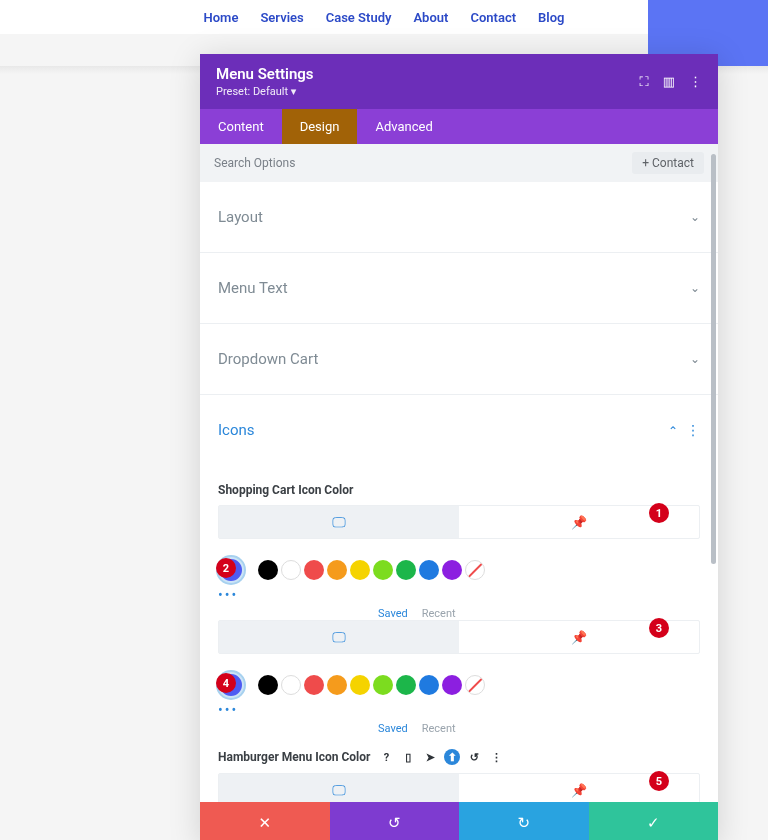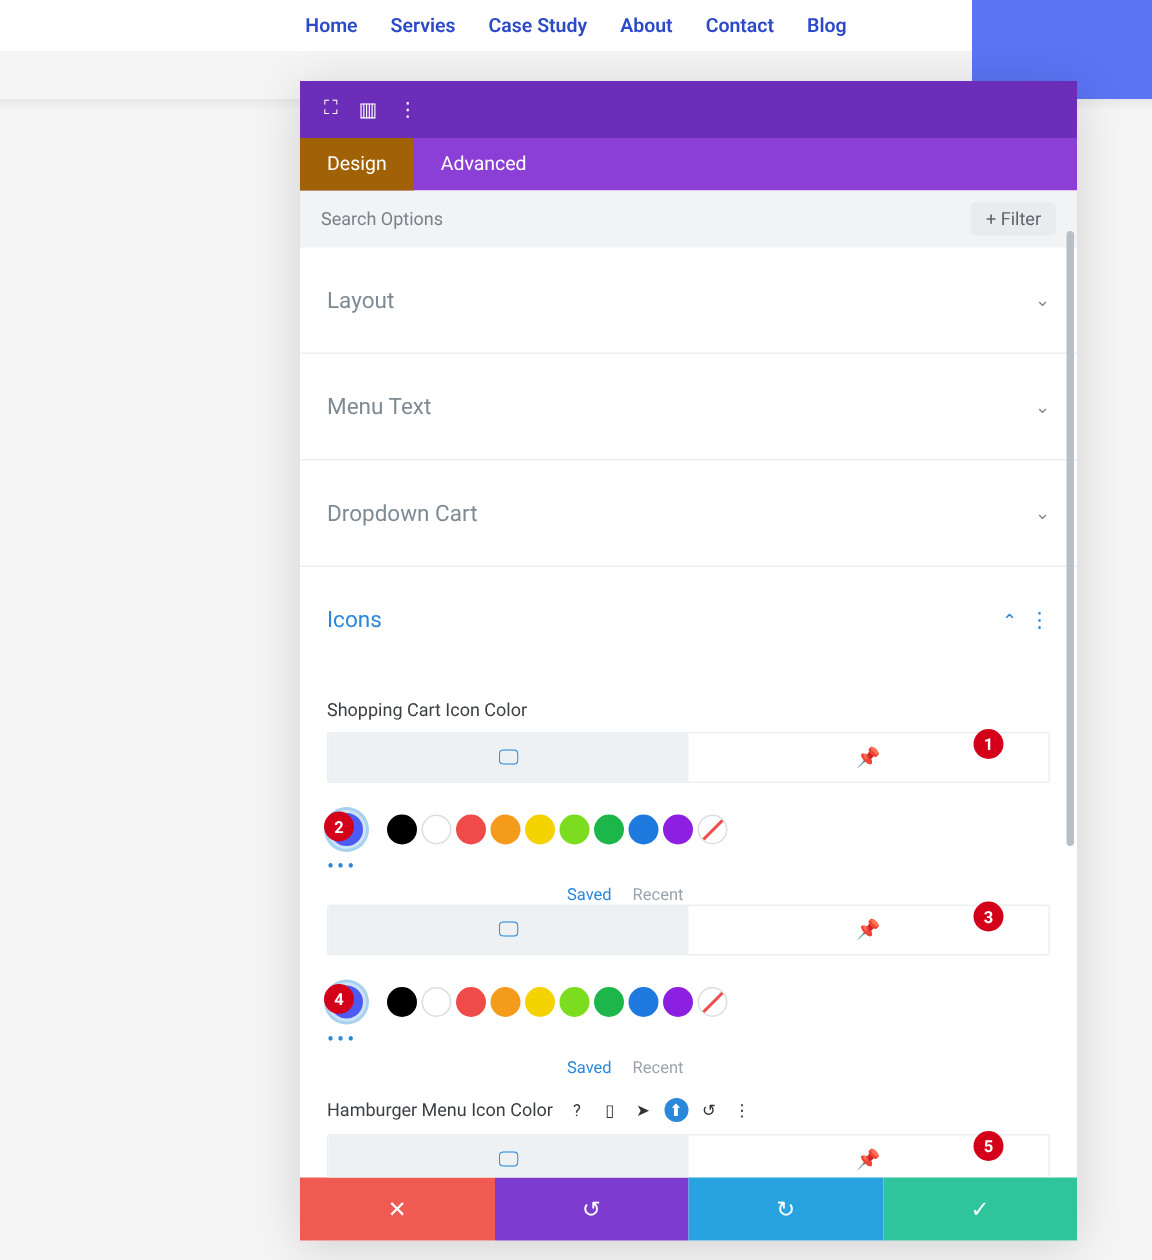--- a/index.html
+++ b/index.html
@@ -20,21 +20,21 @@
 .m-search{background:#f1f3f5;display:flex;justify-content:space-between;align-items:center;padding:8px 14px;font-size:12px;color:#7a8088}
 .m-filter{background:#e9ecef;padding:4px 10px;border-radius:3px;cursor:pointer;color:#5f6368}
 .m-body{max-height:620px;overflow:hidden;padding:0}
 .m-section{border-bottom:1px solid #eceff2}
 .m-section-h{display:flex;justify-content:space-between;align-items:center;padding:26px 18px;color:#7f8b94;font-size:15px;cursor:pointer}
 .m-section-h.open{color:#2b87da}
 .m-chev{font-size:12px;color:#7f8b94}
 .m-section-h.open .m-chev{color:#2b87da}
 .m-dots{color:#2b87da;font-size:14px;margin-left:8px}
 .m-panel{padding:4px 18px 18px 18px}
-.f-label{font-size:12px;font-weight:400;color:#3a3f44;margin-top:14px;margin-bottom:8px;display:flex;align-items:center;gap:8px}
+.f-label{font-size:12px;font-weight:700;color:#3a3f44;margin-top:14px;margin-bottom:8px;display:flex;align-items:center;gap:8px}
 .resp-row{display:flex;height:34px;border:1px solid #eceff2;border-radius:2px;position:relative}
 .resp-half{flex:1;display:flex;align-items:center;justify-content:center;color:#2b87da;font-size:14px}
 .resp-half:first-child{background:#eef1f4}
 .pin{font-size:13px}
 .badge{position:absolute;right:30px;top:-3px;width:20px;height:20px;border-radius:50%;background:#d4001a;color:#fff;font-size:11px;font-weight:700;display:flex;align-items:center;justify-content:center}
 .swatch-row{display:flex;align-items:center;gap:3px;margin-top:18px;position:relative}
 .sw{width:20px;height:20px;border-radius:50%;cursor:pointer}
 .sw.sel{width:26px;height:26px;border:2px solid #cde4f6;box-shadow:0 0 0 2px #a7d1ef;position:relative}
 .sw.sel::after{content:"✎";position:absolute;color:#fff;font-size:12px;top:3px;left:6px}
 .sw.empty{border:1px solid #ddd;background:#fff}
@@ -65,35 +65,40 @@
   <span>Case Study</span>
   <span>About</span>
   <span>Contact</span>
   <span>Blog</span>
 </div>
 <div class="blueblock"></div>
 <div class="shadow-area"></div>
 
 <div class="modal">
   <div class="m-head">
+    <div>
+      <div class="m-title">Menu Settings</div>
+      <div class="m-preset">Preset: Default ▾</div>
+    </div>
     <div class="m-head-icons">
       <span>⛶</span>
       <span>▥</span>
       <span>⋮</span>
     </div>
   </div>
 
   <div class="m-tabs">
+    <div class="m-tab">Content</div>
     <div class="m-tab active">Design</div>
     <div class="m-tab">Advanced</div>
   </div>
 
   <div class="m-search">
     <span>Search Options</span>
-    <span class="m-filter">+  Filter</span>
+    <span class="m-filter">+  Contact</span>
   </div>
 
   <div class="m-body">
     <div class="m-section">
         <div class="m-section-h">
           <span>Layout</span>
           <span class="m-chev">⌄</span>
         </div>
       </div>
     <div class="m-section">

